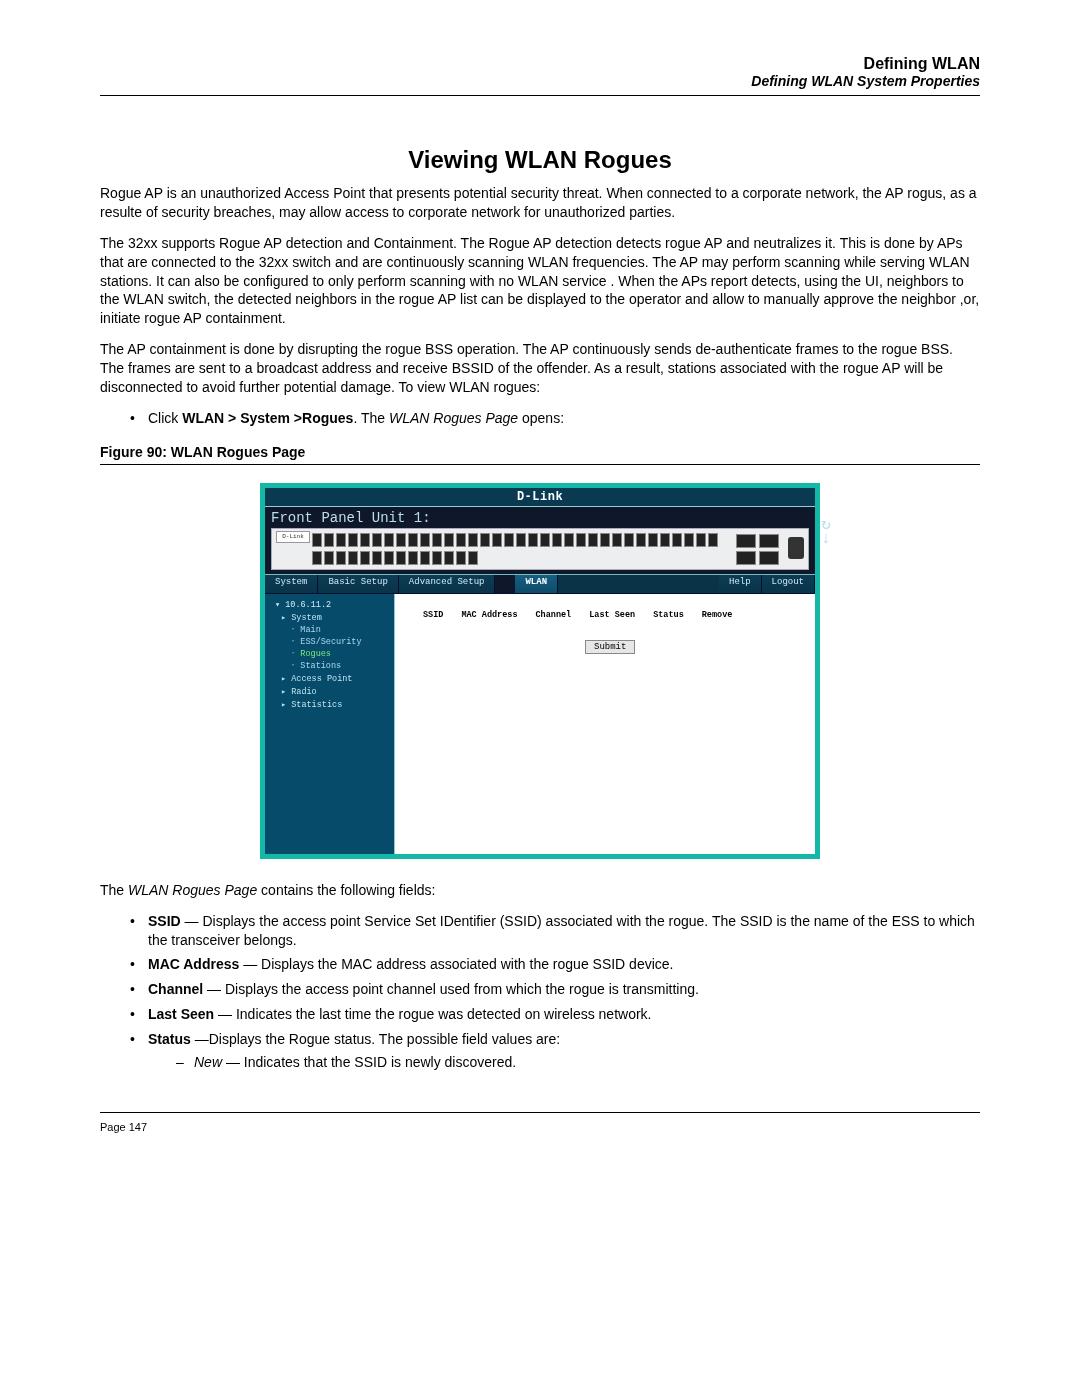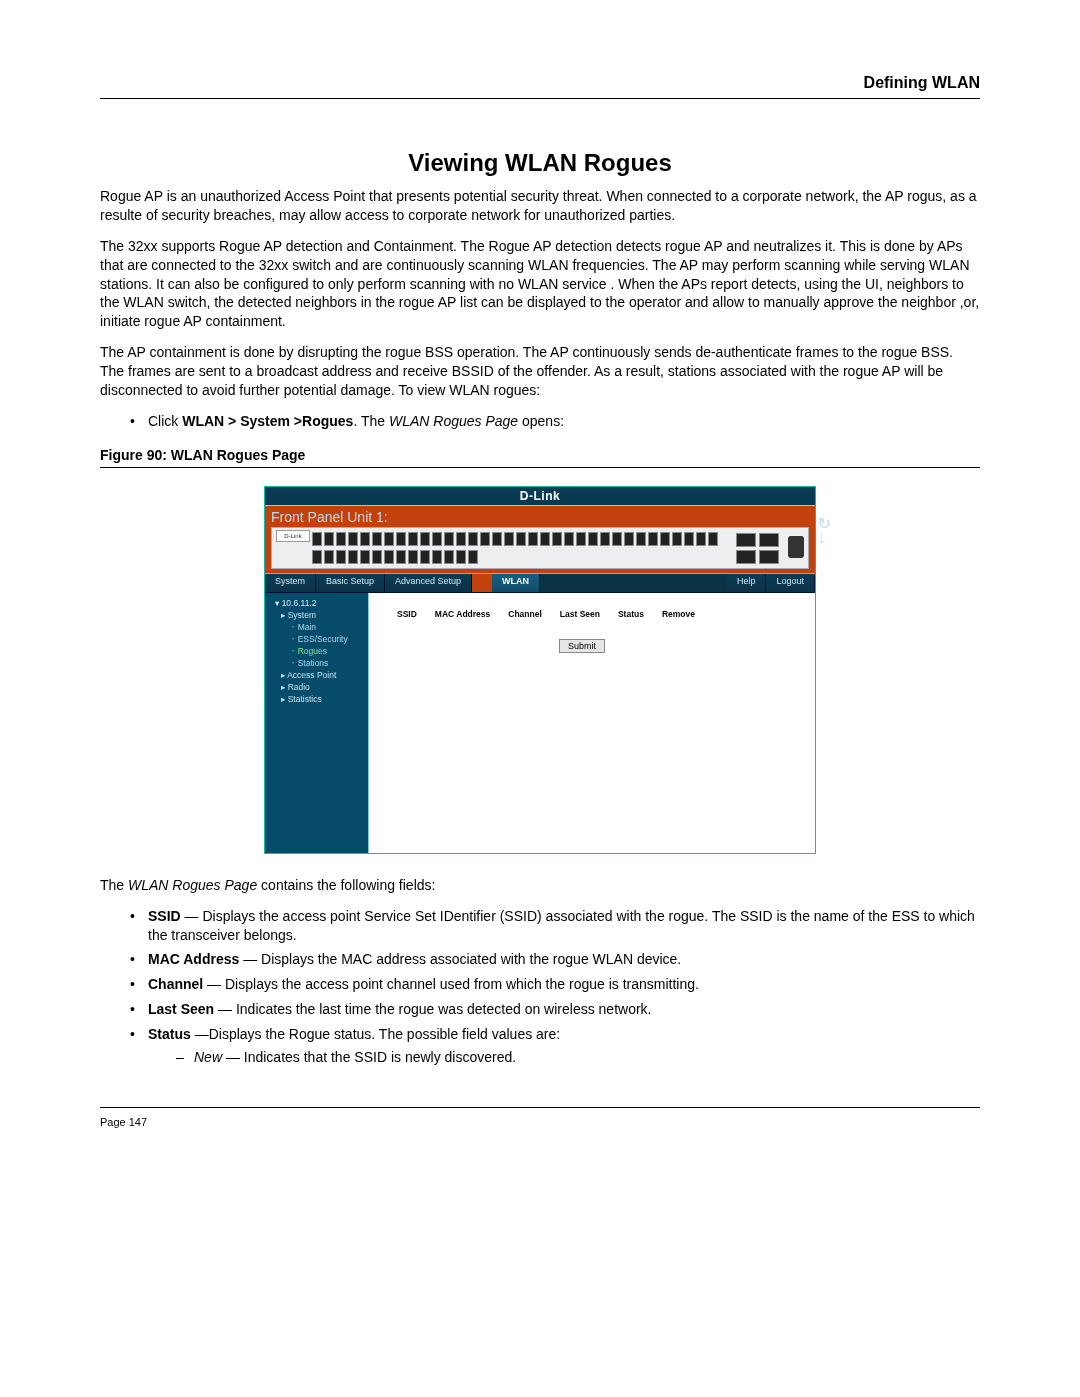--- a/index.html
+++ b/index.html
@@ -12,21 +12,20 @@
   .page {
     width: 1080px;
     min-height: 1397px;
     padding: 55px 100px 40px 100px;
     box-sizing: border-box;
     position: relative;
   }
   .header-block {
     text-align: right;
     margin-bottom: 6px;
-    margin-top: 19px;
   }
   .header-title {
     font-weight: bold;
     font-size: 16px;
   }
   .header-sub {
     font-weight: bold;
     font-style: italic;
     font-size: 14px;
   }
@@ -98,22 +97,23 @@
     text-align: center;
     margin: 10px 0 22px 0;
   }
   
   .dlink {
     display: inline-block;
     width: 550px;
     text-align: left;
     font-size: 9px;
     color: #fff;
-    background: #c2410c;
-    border: 1px solid #14b8a6;
+    background: #0f172a;
+    border: 5px solid #14b8a6;
+    font-family: Liberation Mono, monospace;
   }
   .dlink .brandbar {
     height: 18px;
     background: #0a3a52;
     color: #fff;
     text-align: center;
     font-weight: bold;
     font-size: 12px;
     letter-spacing: .5px;
     border-bottom: 1px solid #9cc;
@@ -178,21 +178,21 @@
     color: #fff;
     font-weight: bold;
     margin-left: 20px;
   }
   .dlink .tabs .spacer { flex: 1; background:#0a3348; }
   .dlink .workspace {
     display: flex;
     height: 260px;
   }
   .dlink .tree {
-    width: 104px;
+    width: 130px;
     background: #064b6a;
     border-right: 1px solid #8cc;
     padding: 4px 4px;
     box-sizing: border-box;
     font-size: 8.5px;
     color: #d5ecf7;
   }
   .dlink .tree .node { padding: 1px 0 1px 6px; white-space: nowrap; }
   .dlink .tree .l1 { padding-left: 12px; color:#bfe3f3;}
   .dlink .tree .l2 { padding-left: 22px; color:#a9d8ee;}
@@ -227,20 +227,21 @@
     color: #000;
   }
 </style>
 </head>
 <body>
 
 <div class="page">
 
   <div class="header-block">
     <div class="header-title">Defining WLAN</div>
+    <div class="header-sub">Defining WLAN System Properties</div>
   </div>
   <hr class="rule">
 
   <h1 class="section">Viewing WLAN Rogues</h1>
 
   <p class="body">Rogue AP is an unauthorized Access Point that presents potential security threat. When connected to a corporate network, the AP rogus, as a resulte of security breaches, may allow access to corporate network for unauthorized parties.</p>
   <p class="body">The 32xx supports Rogue AP detection and Containment. The Rogue AP detection detects rogue AP and neutralizes it. This is done by APs that are connected to the 32xx switch and are continuously scanning WLAN frequencies. The AP may perform scanning while serving WLAN stations. It can also be configured to only perform scanning with no WLAN service . When the APs report detects, using the UI, neighbors to the WLAN switch, the detected neighbors in the rogue AP list can be displayed to the operator and allow to manually approve the neighbor ,or, initiate rogue AP containment.</p>
   <p class="body">The AP containment is done by disrupting the rogue BSS operation. The AP continuously sends de-authenticate frames to the rogue BSS. The frames are sent to a broadcast address and receive BSSID of the offender. As a result, stations associated with the rogue AP will be disconnected to avoid further potential damage. To view WLAN rogues:</p>
 
   <ul class="bullets">
@@ -355,21 +356,21 @@
 
   <p class="body">
     <span>The </span><span class="italic">WLAN Rogues Page</span><span> contains the following fields:</span>
   </p>
 
   <ul class="bullets">
     <li>
       <span class="bold">SSID</span><span> — Displays the access point Service Set IDentifier (SSID) associated with the rogue. The SSID is the name of the ESS to which the transceiver belongs.</span>
     </li>
     <li>
-      <span class="bold">MAC Address</span><span> — Displays the MAC address associated with the rogue WLAN device.</span>
+      <span class="bold">MAC Address</span><span> — Displays the MAC address associated with the rogue SSID device.</span>
     </li>
     <li>
       <span class="bold">Channel</span><span> — Displays the access point channel used from which the rogue is transmitting.</span>
     </li>
     <li>
       <span class="bold">Last Seen</span><span> — Indicates the last time the rogue was detected on wireless network.</span>
     </li>
     <li>
       <span class="bold">Status</span><span> —Displays the Rogue status. The possible field values are:</span>
       <ul class="sub">

